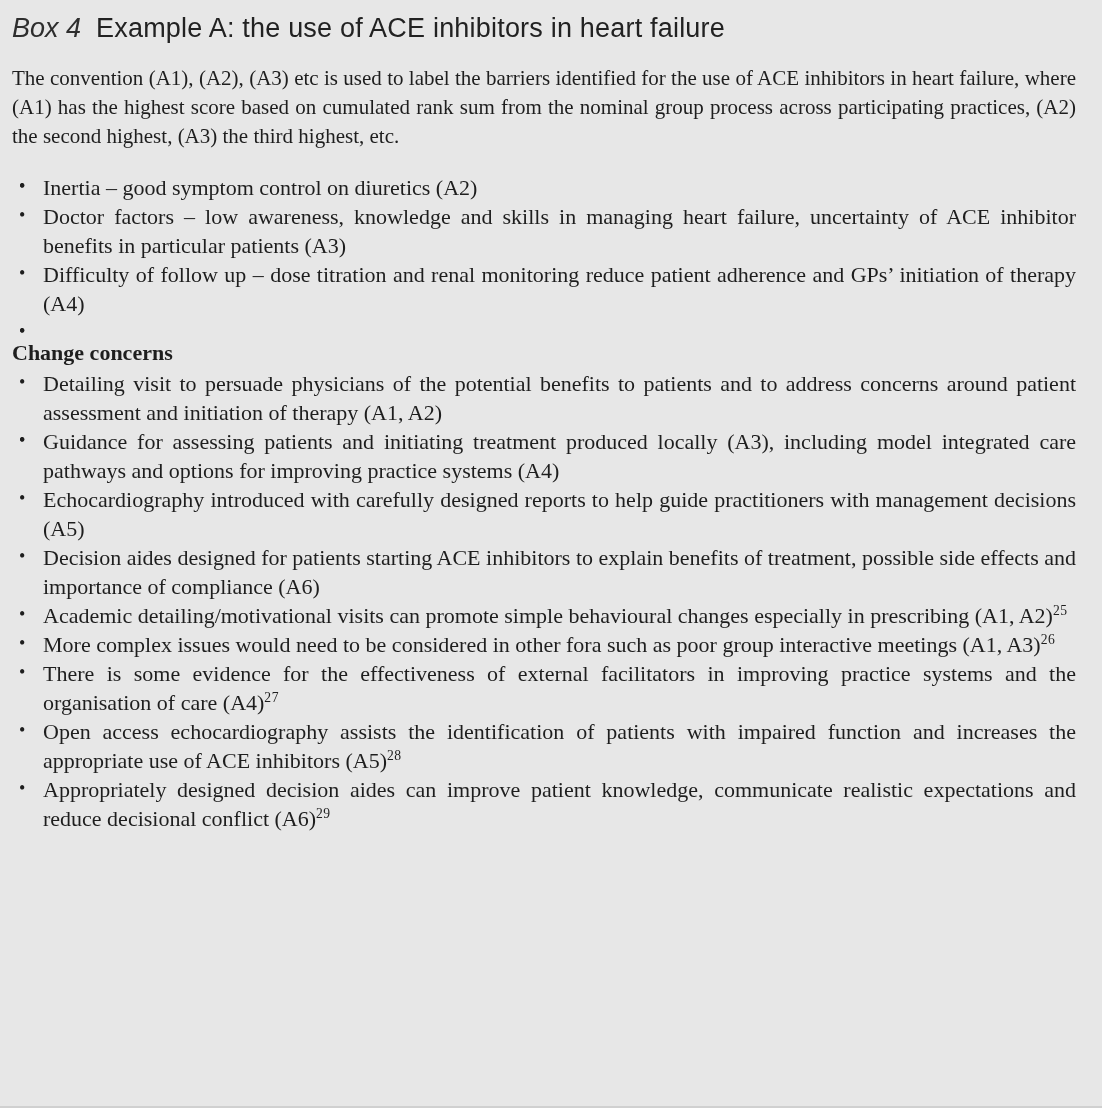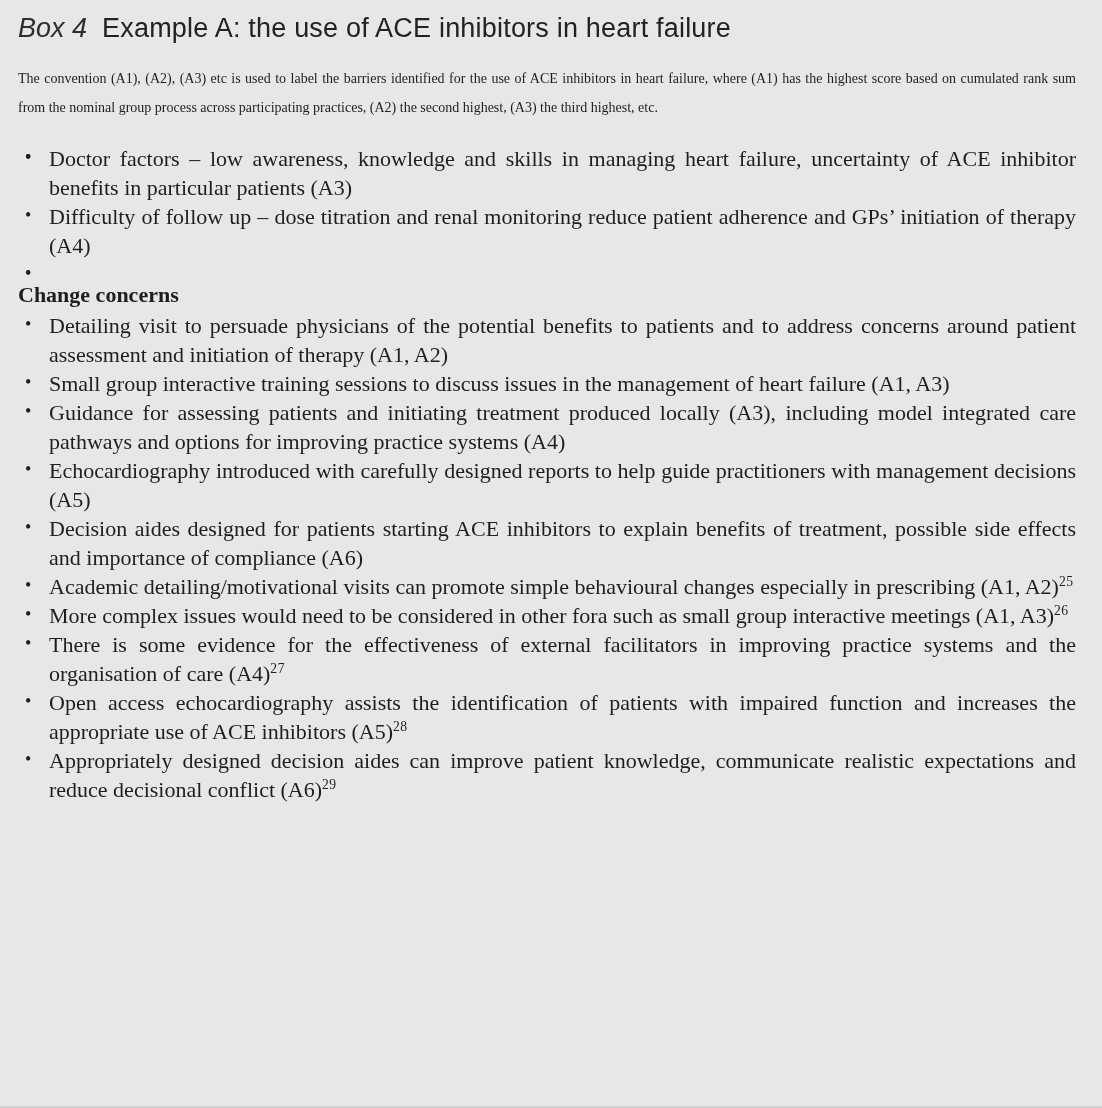--- a/index.html
+++ b/index.html
@@ -6,40 +6,40 @@
   body {
     width: 1102px; height: 1108px;
     background: #e7e7e7;
     color: #1e1e1e;
     font-family: "Liberation Serif", serif;
     overflow: hidden;
   }
   .box {
     box-sizing: border-box;
     width: 1102px; height: 1108px;
-    padding: 10px 26px 6px 18px;
+    padding: 10px 26px 6px 12px;
     border-bottom: 2px solid #d0d0d0;
   }
   .title-line {
     font-family: "Liberation Sans", sans-serif;
     font-size: 27px;
     line-height: 32px;
     margin: 2px 0 20px 0;
     color: #222;
     white-space: nowrap;
   }
   .box-label {
     font-style: italic;
     font-weight: 400;
     color: #2e2e2e;
     margin-right: 15px;
   }
   .box-title { font-weight: 400; letter-spacing: 0.2px; }
   .intro {
-    font-size: 14px;
+    font-size: 21px;
     line-height: 29px;
     text-align: justify;
     margin: 0 0 22px 0;
   }
   .section-heading {
     font-size: 22px;
     line-height: 29px;
     font-weight: bold;
     margin: 20px 0 2px 0;
   }
@@ -72,37 +72,37 @@
 <div class="box">
 
   <div class="title-line">
     <span class="box-label">Box 4</span><span class="box-title">Example A: the use of ACE inhibitors in heart failure</span>
   </div>
 
   <p class="intro">The convention (A1), (A2), (A3) etc is used to label the barriers identified for the use of ACE inhibitors in heart failure, where (A1) has the highest score based on cumulated rank sum from the nominal group process across participating practices, (A2) the second highest, (A3) the third highest, etc.</p>
 
   <ul class="bullet-list">
     <li><span class="bullet">•</span></li>
-    <li><span class="bullet">•</span></li>
+    <li><span class="bullet">•</span><span>Inertia – good symptom control on diuretics (A2)</span></li>
     <li><span class="bullet">•</span><span>Doctor factors – low awareness, knowledge and skills in managing heart failure, uncertainty of ACE inhibitor benefits in particular patients (A3)</span></li>
     <li><span class="bullet">•</span><span>Difficulty of follow up – dose titration and renal monitoring reduce patient adherence and GPs’ initiation of therapy (A4)</span></li>
     <li><span class="bullet">•</span></li>
     <li><span class="bullet">•</span></li>
   </ul>
 
   <h3 class="section-heading">Change concerns</h3>
   <ul class="bullet-list">
     <li><span class="bullet">•</span><span>Detailing visit to persuade physicians of the potential benefits to patients and to address concerns around patient assessment and initiation of therapy (A1, A2)</span></li>
-    <li><span class="bullet">•</span><span>Small group interactive training sessions to discuss issues in the management of heart failure (A1, A3)</span></li>
+    <li><span class="bullet">•</span></li>
     <li><span class="bullet">•</span><span>Guidance for assessing patients and initiating treatment produced locally (A3), including model integrated care pathways and options for improving practice systems (A4)</span></li>
     <li><span class="bullet">•</span><span>Echocardiography introduced with carefully designed reports to help guide practitioners with management decisions (A5)</span></li>
     <li><span class="bullet">•</span><span>Decision aides designed for patients starting ACE inhibitors to explain benefits of treatment, possible side effects and importance of compliance (A6)</span></li>
   </ul>
 
   <ul class="bullet-list">
     <li><span class="bullet">•</span><span>Academic detailing/motivational visits can promote simple behavioural changes especially in prescribing (A1, A2)</span><sup class="ref">25</sup></li>
-    <li><span class="bullet">•</span><span>More complex issues would need to be considered in other fora such as small group interactive meetings (A1, A3)</span><sup class="ref">26</sup></li>
+    <li><span class="bullet">•</span><span>More complex issues would need to be considered in other fora such as poor group interactive meetings (A1, A3)</span><sup class="ref">26</sup></li>
     <li><span class="bullet">•</span><span>There is some evidence for the effectiveness of external facilitators in improving practice systems and the organisation of care (A4)</span><sup class="ref">27</sup></li>
     <li><span class="bullet">•</span><span>Open access echocardiography assists the identification of patients with impaired function and increases the appropriate use of ACE inhibitors (A5)</span><sup class="ref">28</sup></li>
     <li><span class="bullet">•</span><span>Appropriately designed decision aides can improve patient knowledge, communicate realistic expectations and reduce decisional conflict (A6)</span><sup class="ref">29</sup></li>
   </ul>
 
 </div>
 
 </body></html>

